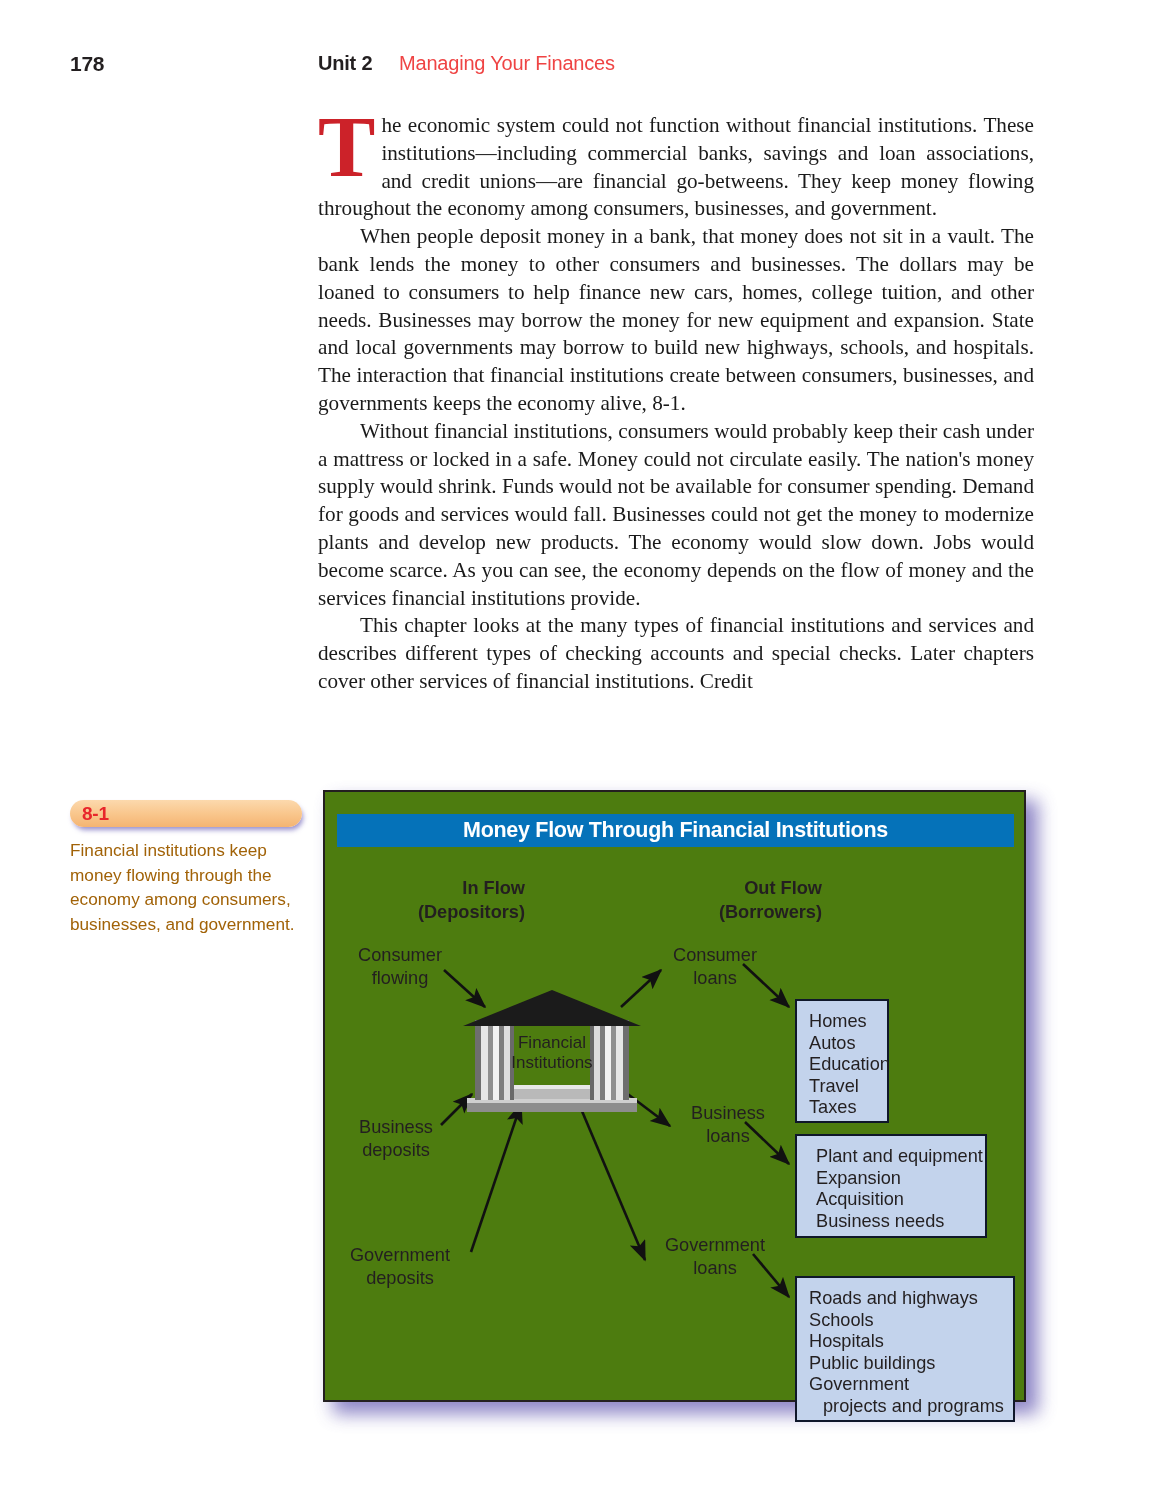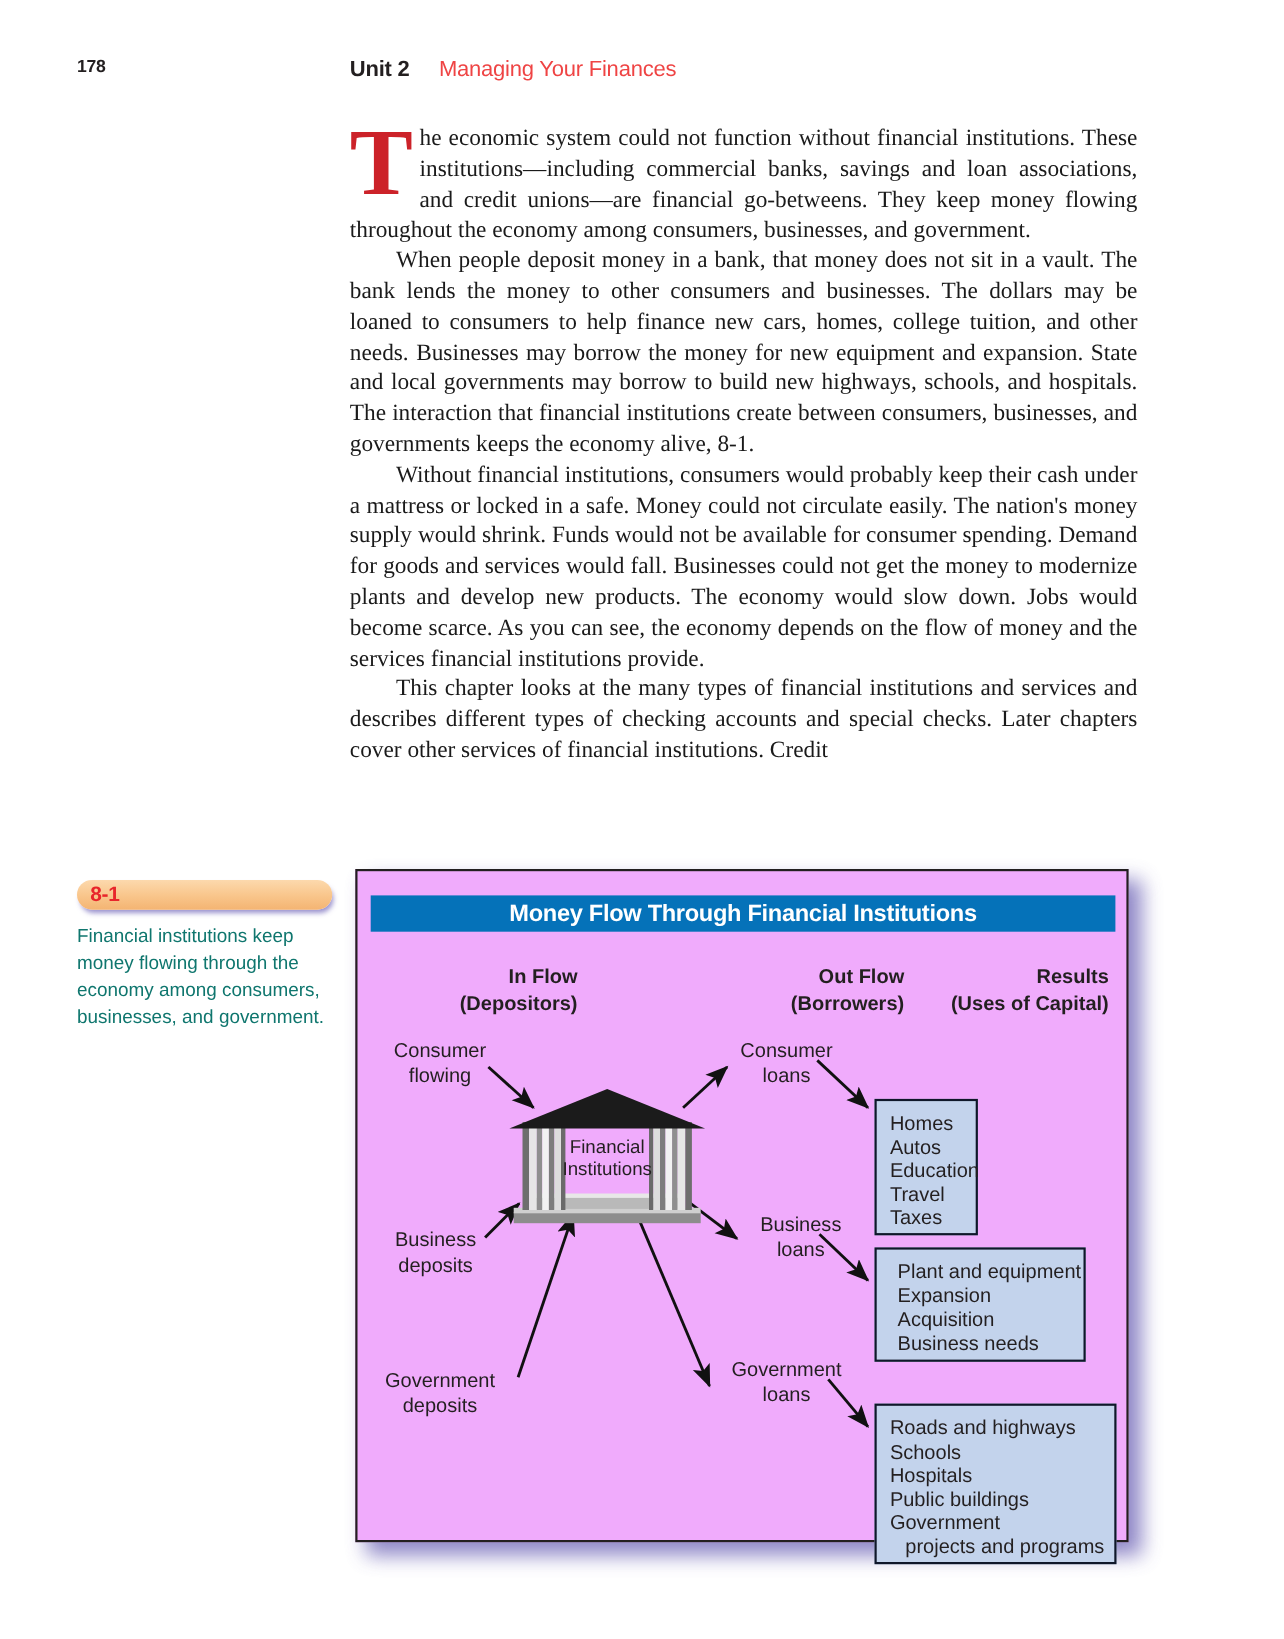--- a/index.html
+++ b/index.html
@@ -22,21 +22,21 @@
     left: 0;
     width: 100%;
     height: 30px;
   }
   .folio {
     position: absolute;
     left: 70px;
     top: 0;
     font-family: "Liberation Sans", sans-serif;
     font-weight: bold;
-    font-size: 16px;
+    font-size: 21px;
     color: #231f20;
     letter-spacing: -0.3px;
   }
   .runhead-unit {
     position: absolute;
     left: 318px;
     top: 0;
     font-family: "Liberation Sans", sans-serif;
     font-weight: bold;
     font-size: 20px;
@@ -110,21 +110,21 @@
     font-size: 19px;
     color: #e8262b;
     letter-spacing: -0.2px;
     text-align: right;
   }
   .cap-text {
     margin-top: 11px;
     font-family: "Liberation Sans", sans-serif;
     font-size: 17.2px;
     line-height: 24.5px;
-    color: #0f766e;
+    color: #a16207;
   }
 
   
   .figwrap {
     position: absolute;
     left: 323px;
     top: 790px;
     width: 711px;
     height: 620px;
   }
@@ -138,21 +138,21 @@
     filter: blur(9px);
     opacity: 0.85;
     border-radius: 2px;
   }
   .fig-box {
     position: absolute;
     left: 0;
     top: 0;
     width: 703px;
     height: 612px;
-    background: #f0abfc;
+    background: #4d7c0f;
     border: 2px solid #231f20;
     box-sizing: border-box;
   }
   .fig-title-bar {
     position: absolute;
     left: 12px;
     top: 22px;
     width: 677px;
     height: 33px;
     background: #0572b9;
@@ -249,24 +249,20 @@
       <div class="fig-title">Money Flow Through Financial Institutions</div>
     </div>
 
     <div class="colhead colhead-inflow">
       <div>In Flow</div>
       <div>(Depositors)</div>
     </div>
     <div class="colhead colhead-outflow">
       <div>Out Flow</div>
       <div>(Borrowers)</div>
-    </div>
-    <div class="colhead colhead-results">
-      <div>Results</div>
-      <div>(Uses of Capital)</div>
     </div>
 
     <svg width="703" height="612" viewBox="0 0 703 612" style="position:absolute;left:0;top:0;">
       <defs>
         <marker id="ah" markerWidth="9" markerHeight="9" refX="7.4" refY="3.2" orient="auto" markerUnits="strokeWidth">
           <path d="M0,0 L8,3.2 L0,6.4 L1.7,3.2 Z" fill="#111111"></path>
         </marker>
       </defs>
       <g stroke="#111111" stroke-width="2.6" fill="none" marker-end="url(#ah)">
 

